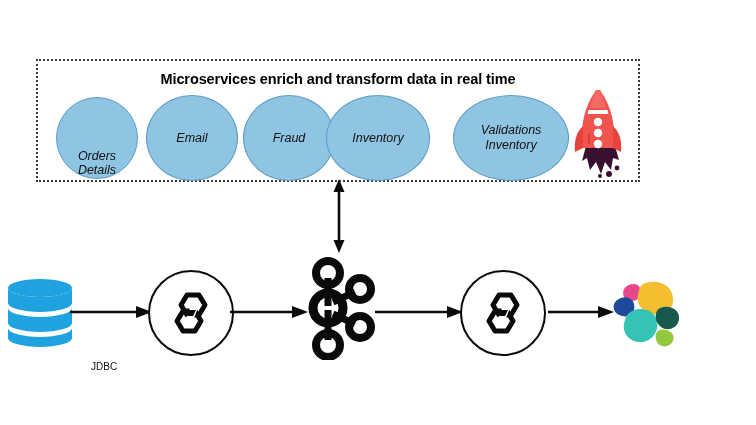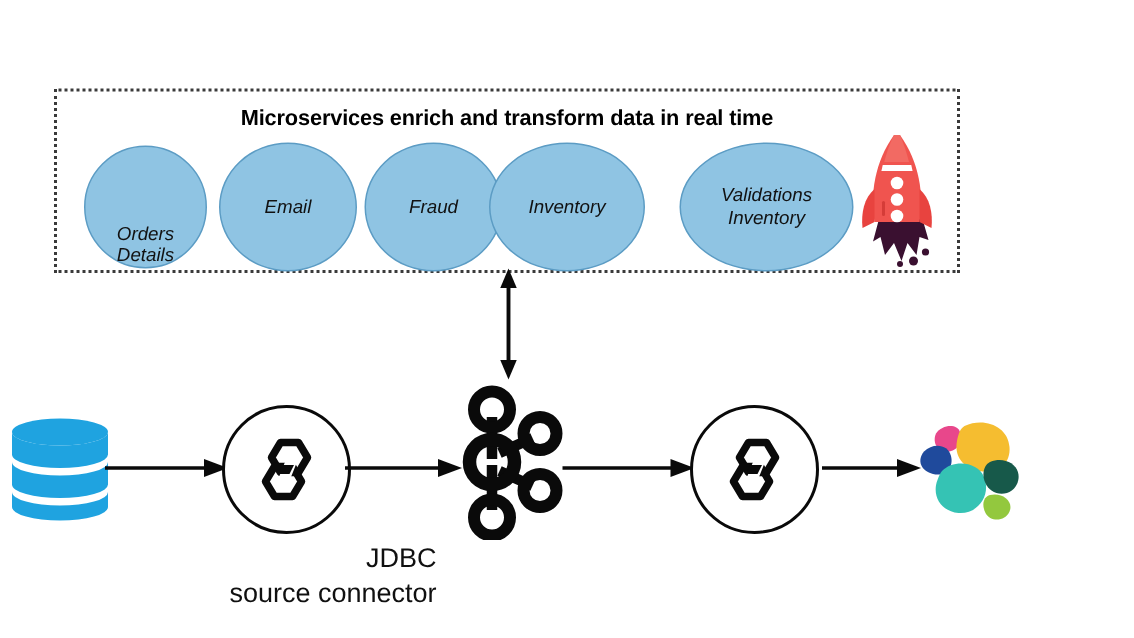--- a/index.html
+++ b/index.html
@@ -95,22 +95,22 @@
     display: flex;
     align-items: center;
     justify-content: center;
   }
   #conn-jdbc { left: 148px; top: 222px; }
   #conn-es   { left: 460px; top: 222px; }
 
   .conn-label {
     position: absolute;
     width: 200px;
-    text-align: right;
-    font-size: 18px;
+    text-align: left;
+    font-size: 10px;
     color: #101010;
     line-height: 1.25;
     font-family: "Liberation Sans", sans-serif;
   }
   #label-jdbc { left: 91px; top: 313px; }
   #label-es   { left: 403px; top: 313px; }
 
   .kafka-logo {
     position: absolute;
     left: 303px;
@@ -225,21 +225,20 @@
       <path d="M21 7 L33 7 L39 17 L33 27 L21 27 L15 17 Z" fill="none" stroke="#0a0a0a" stroke-width="5" stroke-linejoin="round"></path>
 
       <path d="M17 23 L29 23 L35 33 L29 43 L17 43 L11 33 Z" fill="none" stroke="#0a0a0a" stroke-width="5" stroke-linejoin="round"></path>
 
       <path d="M24 20 L32 20 L28 30 L20 30 Z" fill="#ffffff"></path>
       <path d="M22 22 L30 22 L27 28 L19.5 28 Z" fill="#0a0a0a"></path>
     </svg>
   </div>
   <div class="conn-label" id="label-jdbc">
     <span>JDBC</span><br>
-    <span>source connector</span>
   </div>
 
   <svg id="arrow-jdbc-kafka" class="arrow-svg" viewBox="0 0 80 24">
     <line x1="0" y1="12" x2="64" y2="12" stroke="#0a0a0a" stroke-width="2.4"></line>
     <polygon points="78,12 62,6 62,18" fill="#0a0a0a"></polygon>
   </svg>
 
   <svg class="kafka-logo" viewBox="0 0 74 104">
 
     <line x1="25" y1="22" x2="25" y2="50" stroke="#0a0a0a" stroke-width="7"></line>

